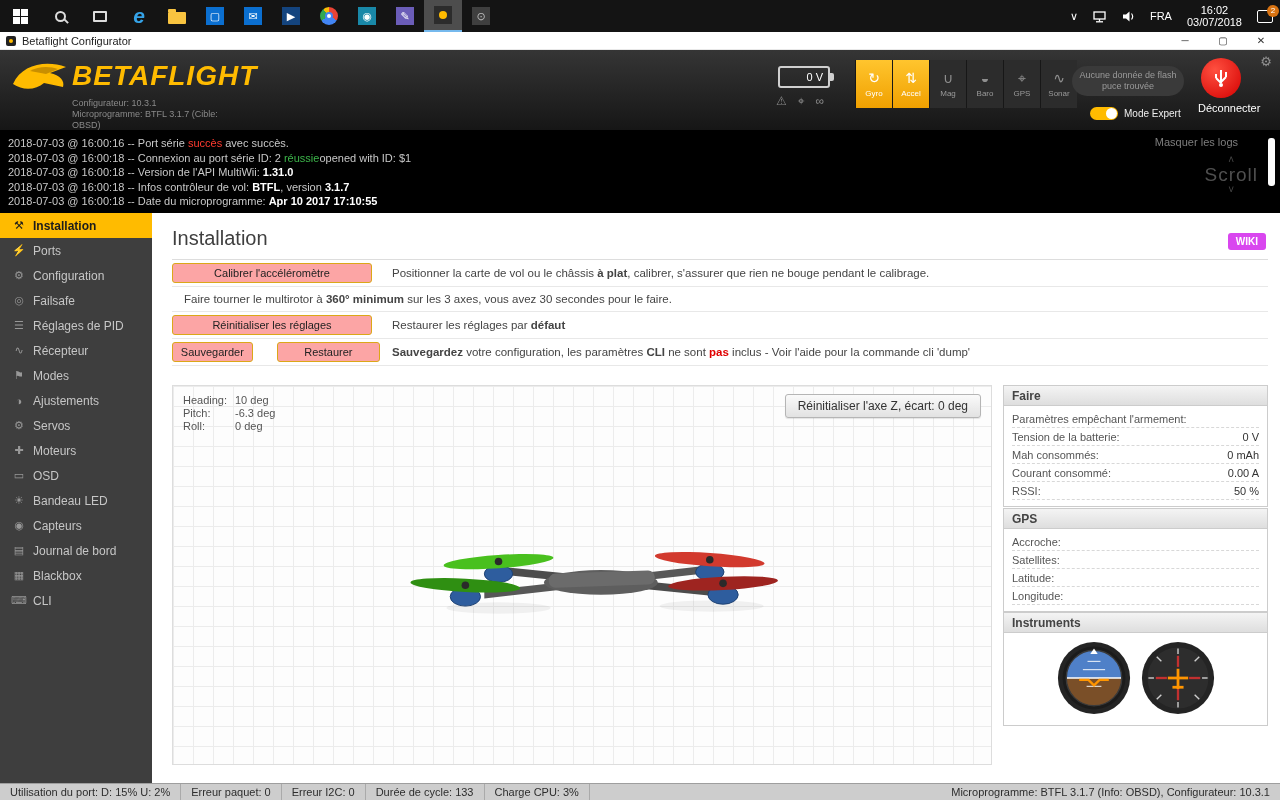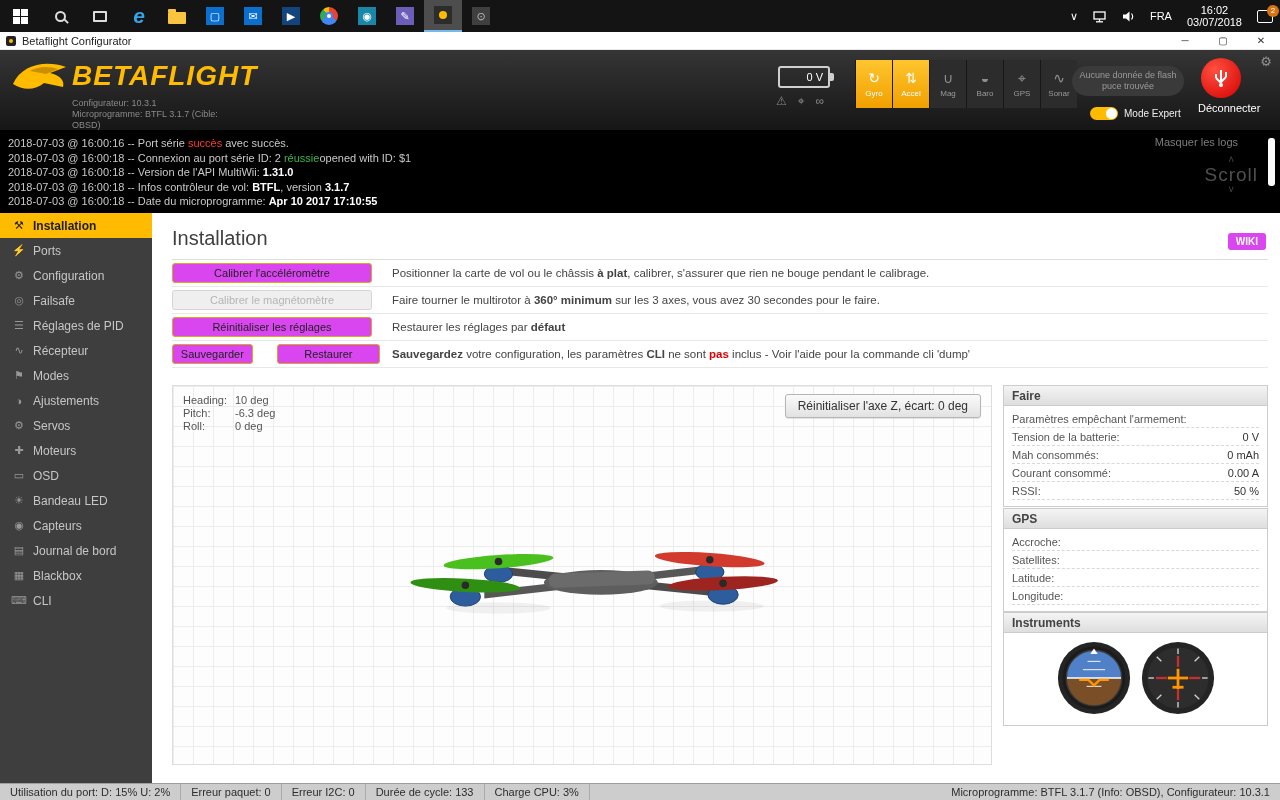--- a/index.html
+++ b/index.html
@@ -83,21 +83,21 @@
   .nav-item[data-active="true"] .nav-icon { color:#1c1c1c; }
 
   
   .content { position:absolute; top:213px; left:152px; width:1128px; height:570px; background:#fff; }
   .page-title { position:absolute; left:20px; top:14px; font-size:20px; font-weight:300; color:#3f3f3f; }
   .wiki-btn { position:absolute; right:14px; top:20px; background:#d946ef; color:#fff; font-size:10px; font-weight:bold; padding:3px 8px; border-radius:3px; cursor:pointer; }
   .head-divider { position:absolute; left:20px; right:12px; top:46px; border-bottom:1px solid #ddd; }
   .cal-rows { position:absolute; left:20px; right:12px; top:47px; }
   .cal-row { display:flex; align-items:center; border-bottom:1px solid #e8e8e8; padding:3px 0; min-height:25px; }
   .btn-col { width:208px; display:flex; gap:8px; }
-  .cal-btn { background:#d946ef; border:1px solid #dba718; border-radius:3px; font-size:11px; color:#222; padding:3px 0; text-align:center; width:200px; cursor:pointer; font-family:inherit; }
+  .cal-btn { background:#fca5a5; border:1px solid #dba718; border-radius:3px; font-size:11px; color:#222; padding:3px 0; text-align:center; width:200px; cursor:pointer; font-family:inherit; }
   .cal-btn[data-enabled="false"] { background:#efefef; border-color:#d5d5d5; color:#b5b5b5; cursor:default; }
   .cal-btn.small1 { width:96px; } .cal-btn.small2 { width:123px;margin-left:16px; }
   .cal-desc { font-size:11.5px; color:#444; margin-left:12px; }
   .dp[data-style="b"] { font-weight:bold; }
   .dp[data-style="red"] { color:#e00000; font-weight:bold; }
 
   
   .model-box { position:absolute; left:20px; top:172px; width:820px; height:380px; border:1px solid #ddd; background-color:#fdfdfd;
     background-image:linear-gradient(#ececec 1px,transparent 1px),linear-gradient(90deg,#ececec 1px,transparent 1px);
     background-size:20px 20px; }
@@ -393,23 +393,20 @@
     <div class="cal-rows">
       <div class="cal-row">
         <div class="btn-col">
             <button class="cal-btn">Calibrer l'accéléromètre</button>
           </div>
         <div class="cal-desc">
           <span class="dp" data-style="n">Positionner la carte de vol ou le châssis </span><span class="dp" data-style="b">à plat</span><span class="dp" data-style="n">, calibrer, s'assurer que rien ne bouge pendant le calibrage.</span>
         </div>
       </div>
       <div class="cal-row">
-        <div class="btn-col">
-            <button class="cal-btn" data-enabled="false">Calibrer le magnétomètre</button>
-          </div>
         <div class="cal-desc">
           <span class="dp" data-style="n">Faire tourner le multirotor à </span><span class="dp" data-style="b">360° minimum</span><span class="dp" data-style="n"> sur les 3 axes, vous avez 30 secondes pour le faire.</span>
         </div>
       </div>
       <div class="cal-row">
         <div class="btn-col">
             <button class="cal-btn">Réinitialiser les réglages</button>
           </div>
         <div class="cal-desc">
           <span class="dp" data-style="n">Restaurer les réglages par </span><span class="dp" data-style="b">défaut</span>

